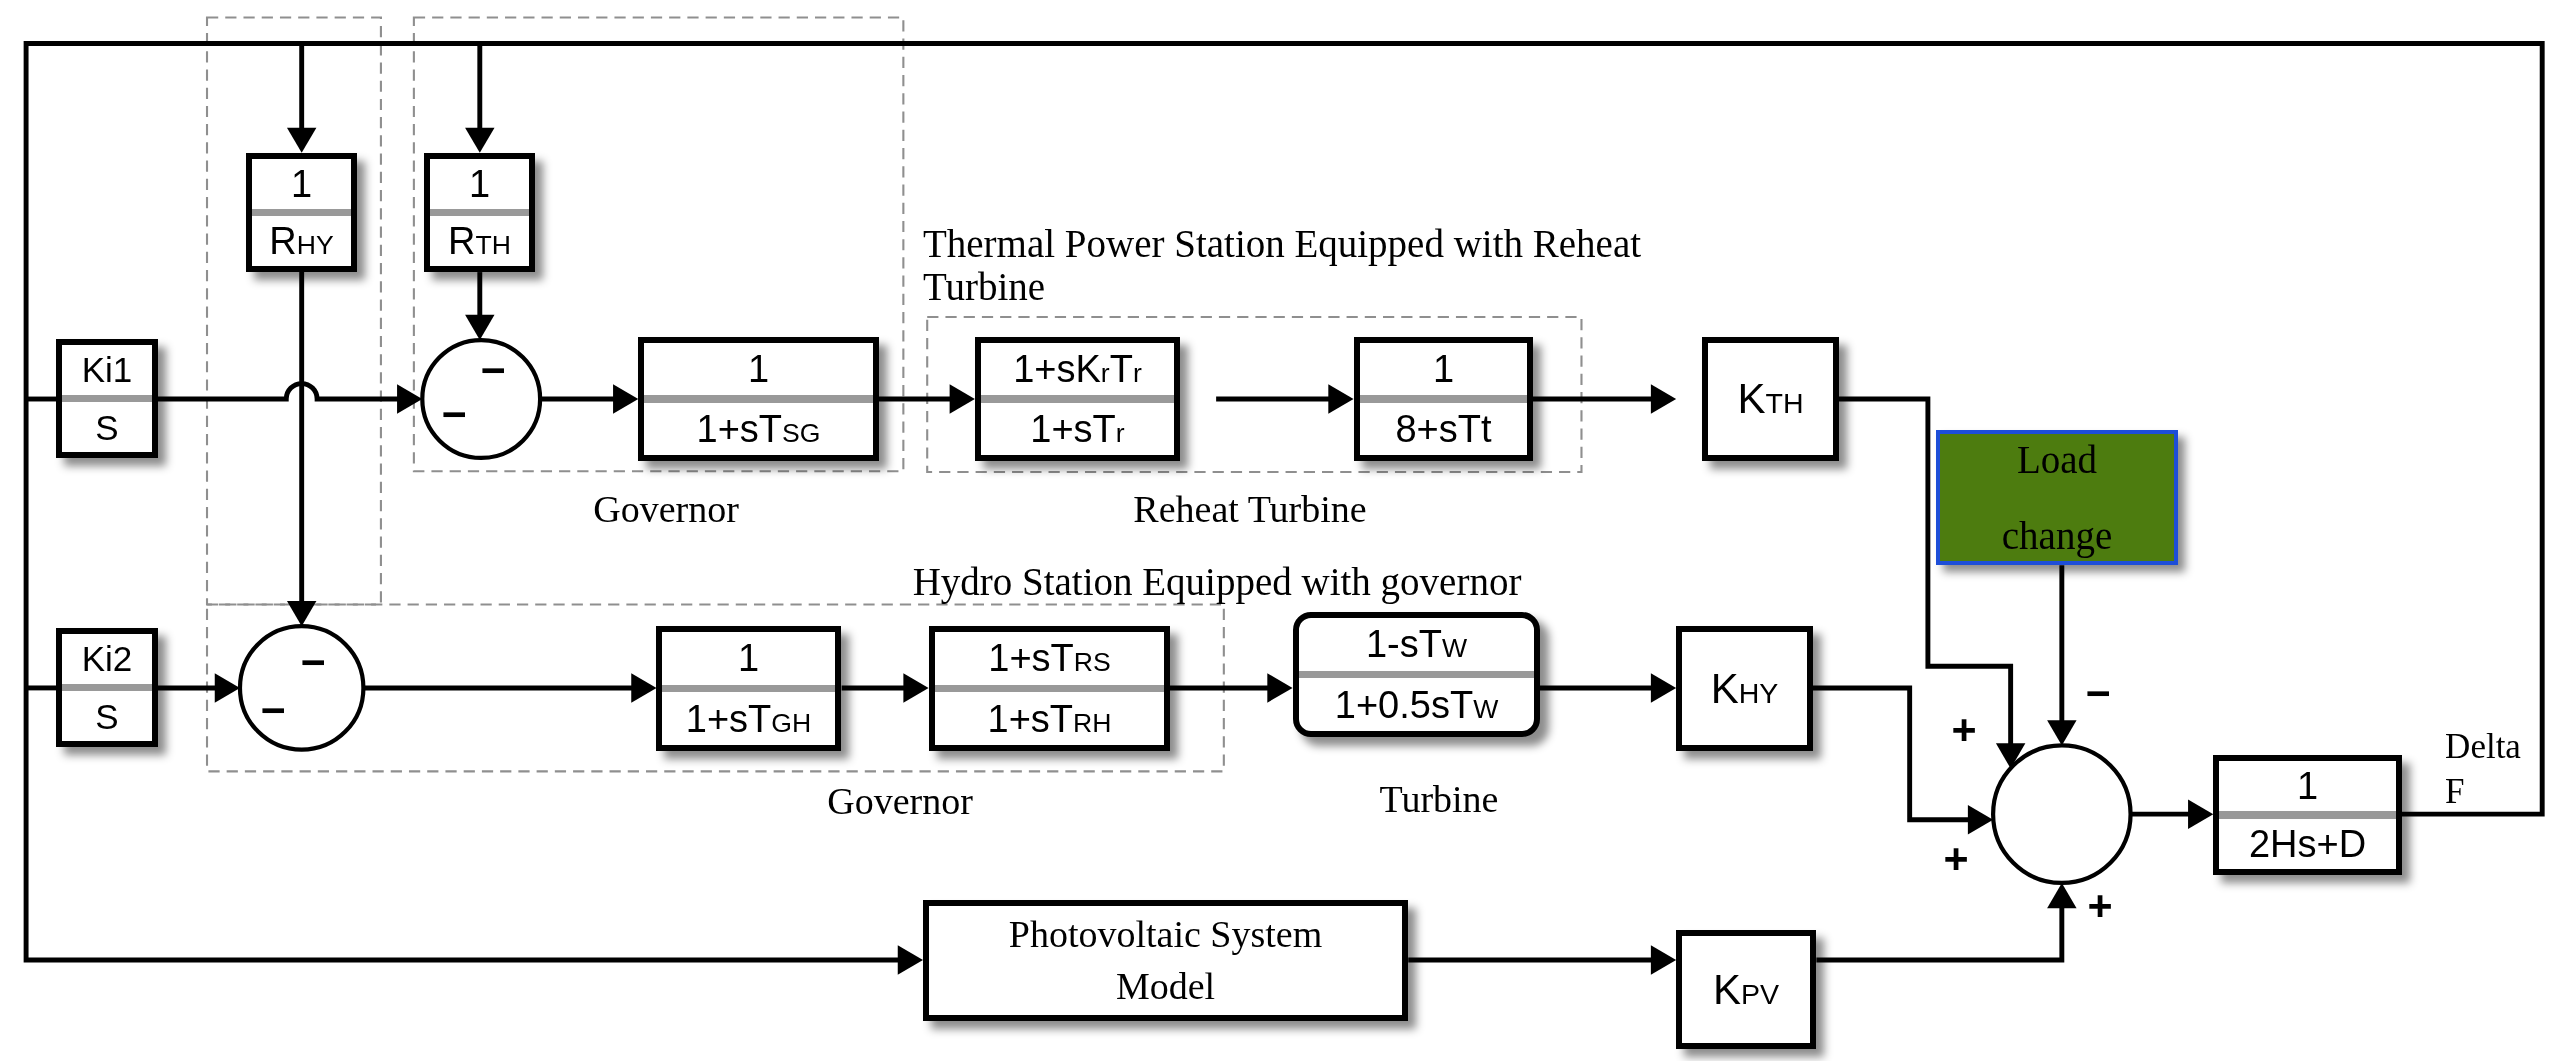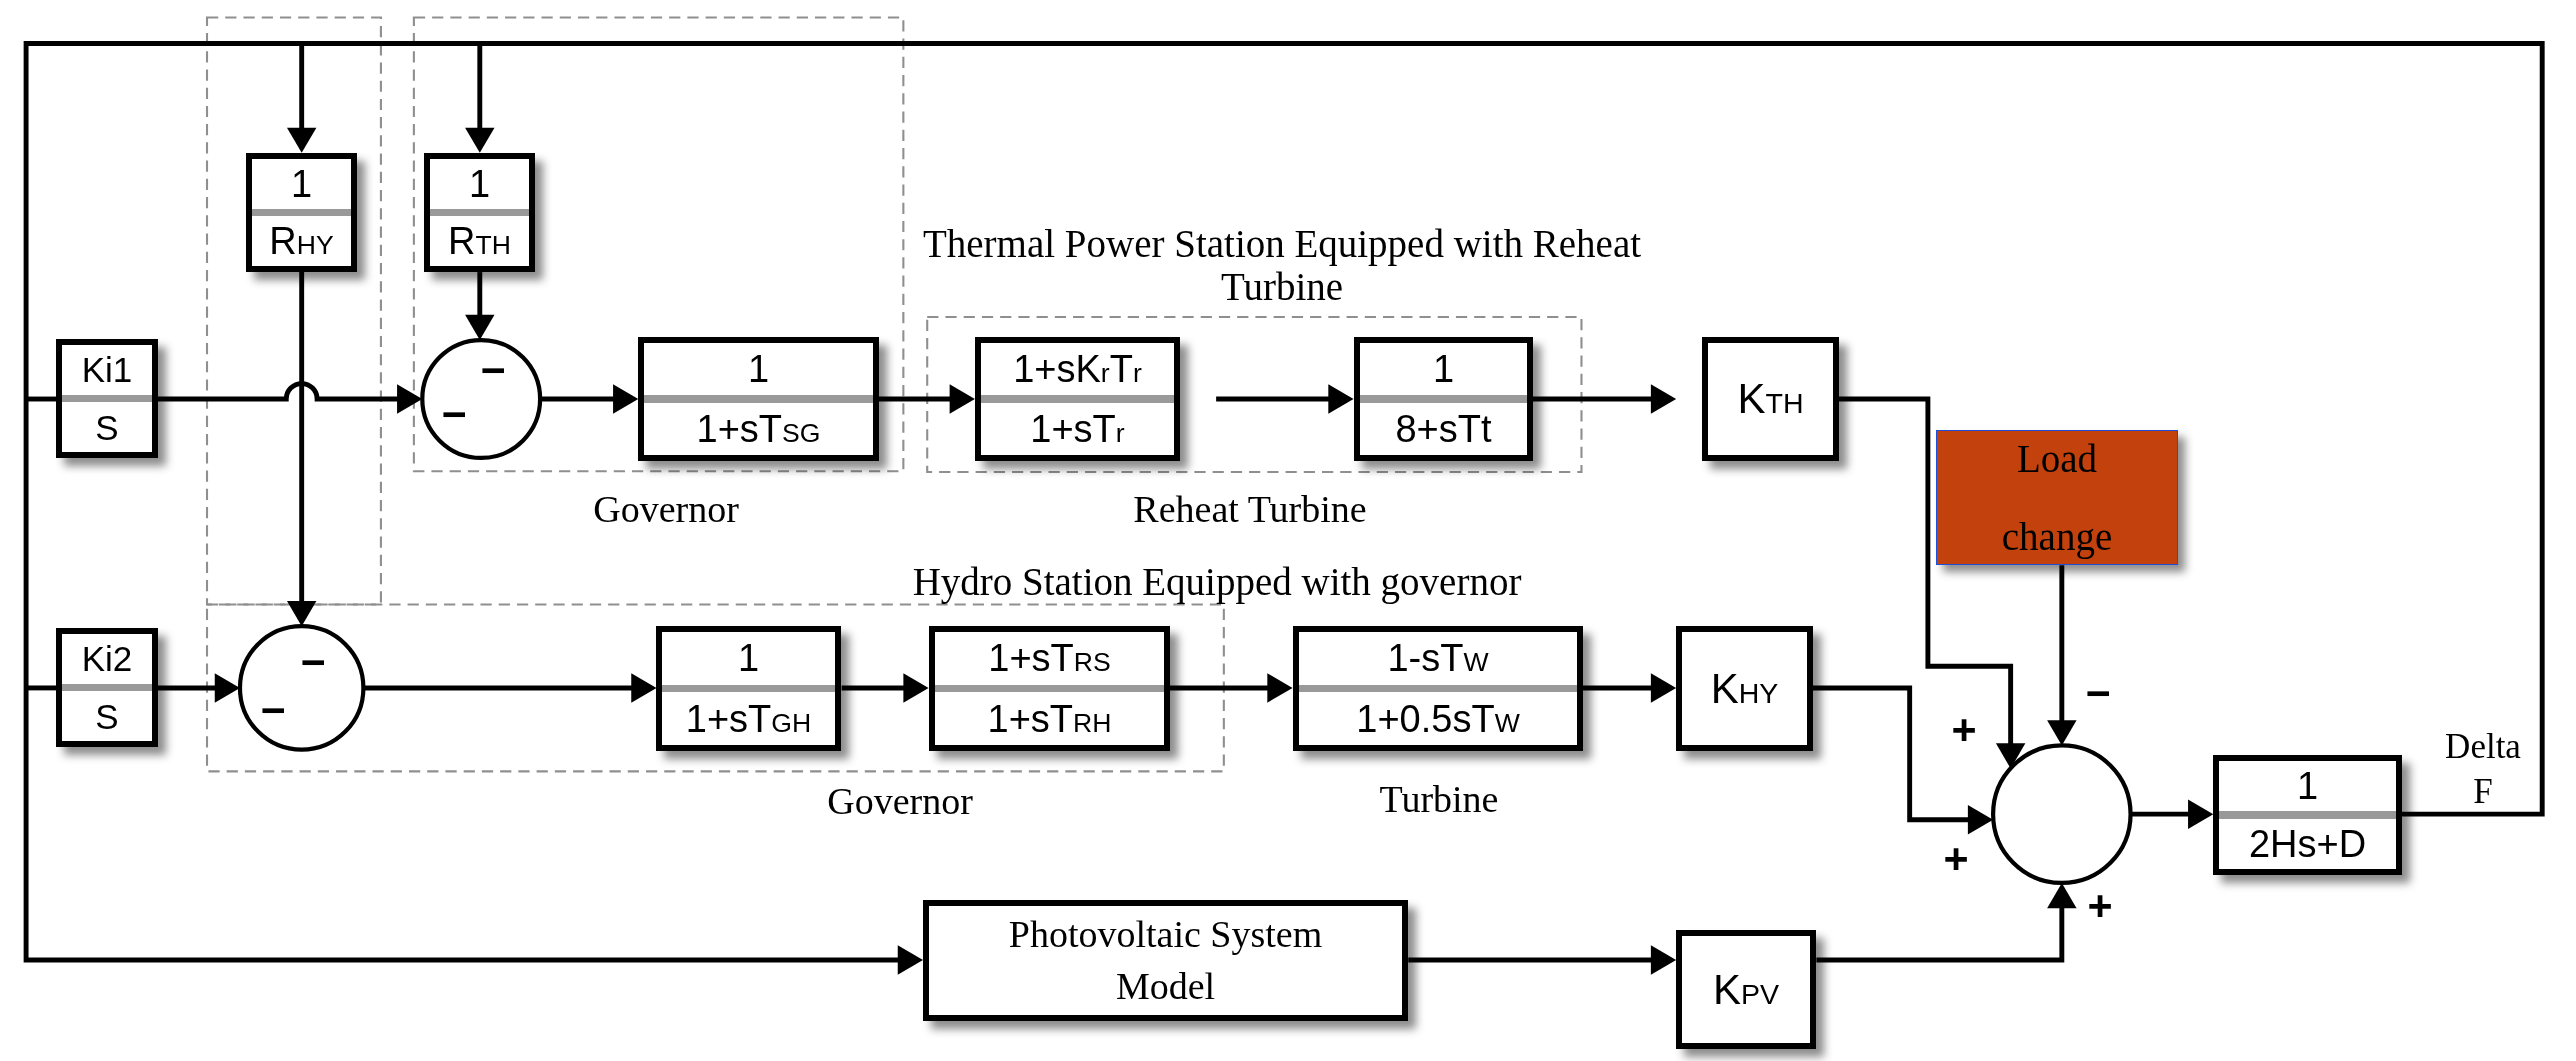--- a/index.html
+++ b/index.html
@@ -13,25 +13,25 @@
   .block{position:absolute;z-index:2;background:#fff;border:6.3px solid #000;box-sizing:border-box;
          box-shadow:8.4px 8.4px 8.4px rgba(0,0,0,0.45);}
   .fraction{display:grid;grid-template-rows:1fr 7.7px 1fr;align-items:center;}
   .fraction .num,.fraction .den{text-align:center;font-size:38px;color:#000;line-height:1;}
   .fraction .bar{background:#999;width:100%;height:7.7px;}
   .sub{font-size:0.7em;}
   .gain{display:flex;align-items:center;justify-content:center;font-size:42px;color:#000;}
   .gain .sub{font-size:0.68em;}
   .textblock{display:flex;flex-direction:column;align-items:center;justify-content:center;
              font-family:"Liberation Serif",serif;font-size:38px;color:#000;line-height:1.5;}
-  .loadbox{position:absolute;z-index:2;background:#c2410c;border:1px solid #1d4ed8;box-sizing:border-box;
+  .loadbox{position:absolute;z-index:2;background:#4d7c0f;border:4px solid #1d4ed8;box-sizing:border-box;
            box-shadow:7px 7px 8.4px rgba(0,0,0,0.45);display:flex;flex-direction:column;align-items:center;
            justify-content:space-evenly;font-family:"Liberation Serif",serif;font-size:39px;color:#000;gap:28px;}
   .caption{position:absolute;z-index:2;font-family:"Liberation Serif",serif;font-size:38px;color:#000;
-           text-align:center;line-height:43px;white-space:nowrap;transform:translateX(-50%);}
+           line-height:43px;white-space:nowrap;transform:translateX(-50%);}
   .sign{position:absolute;z-index:3;font-size:43px;font-weight:700;color:#000;
         transform:translate(-50%,-50%);font-family:"Liberation Sans",sans-serif;}
 </style>
 </head>
 <body>
 
 <div id="canvas">
 
   <svg id="wires" width="2576" height="1061" viewBox="0 0 3673 1513">
 
@@ -142,21 +142,21 @@
   <div class="block fraction" style="left:656px;top:626px;width:185px;height:125px;">
     <div class="num"><span>1</span></div>
     <div class="bar"></div>
     <div class="den"><span>1+sT</span><span class="sub">GH</span></div>
   </div>
   <div class="block fraction" style="left:929px;top:626px;width:241px;height:125px;">
     <div class="num"><span>1+sT</span><span class="sub">RS</span></div>
     <div class="bar"></div>
     <div class="den"><span>1+sT</span><span class="sub">RH</span></div>
   </div>
-  <div class="block fraction" style="left:1293px;top:626px;width:290px;height:125px;">
+  <div class="block fraction" style="left:1293px;top:612px;width:247px;height:125px;border-radius:18px;">
     <div class="num"><span>1-sT</span><span class="sub">W</span></div>
     <div class="bar"></div>
     <div class="den"><span>1+0.5sT</span><span class="sub">W</span></div>
   </div>
   <div class="block gain" style="left:1676px;top:626px;width:137px;height:125px;">
     <span><span>K</span><span class="sub">HY</span></span>
   </div>
 
   <div class="block textblock" style="left:923px;top:900px;width:485px;height:121px;line-height:1.35;">
     <span>Photovoltaic System</span>

